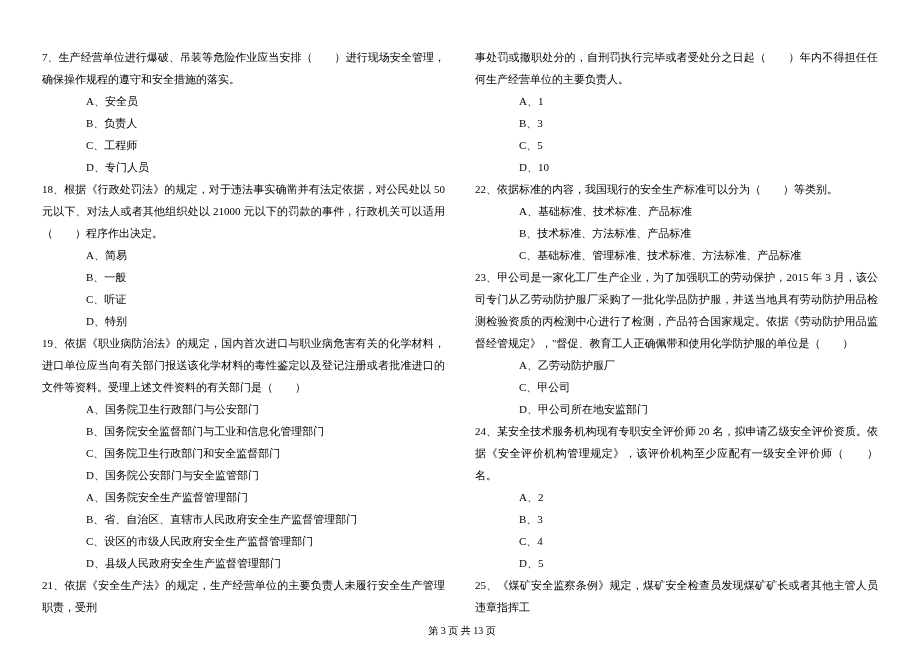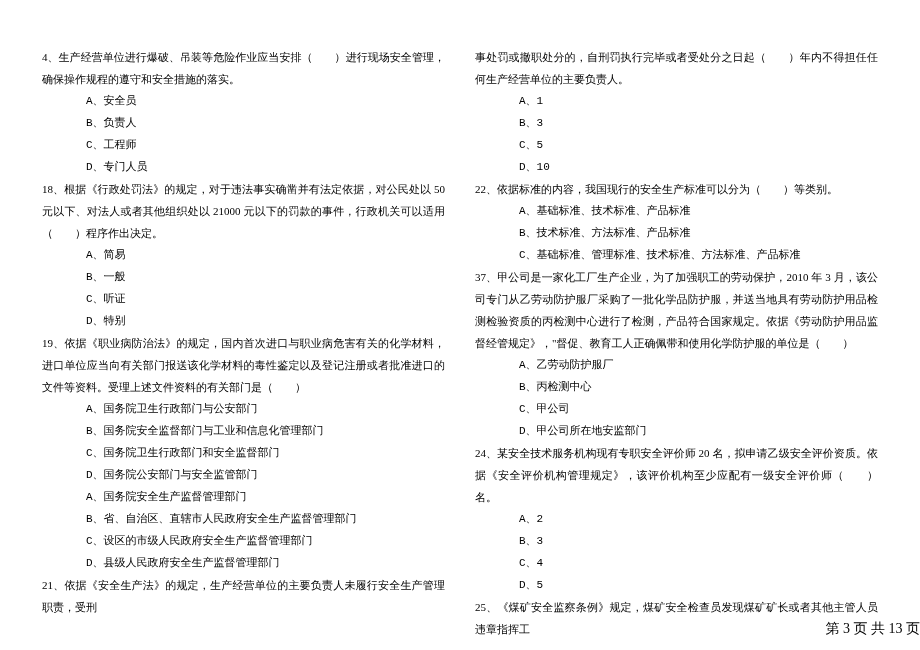--- a/index.html
+++ b/index.html
@@ -26,38 +26,37 @@
       flex: 1;
       line-height: 2.0;
     }
     .question-text {
       text-align: justify;
       margin-bottom: 0;
     }
     .option {
       padding-left: 44px;
       line-height: 2.0;
-      font-family: Liberation Mono, monospace;
     }
     .page-footer {
       position: absolute;
       bottom: 12px;
       left: 4px;
       right: 0;
-      text-align: right;
-      font-size: 14px;
+      text-align: center;
+      font-size: 10px;
       color: #000000;
     }
   </style>
 </head>
 <body>
 
 <div class="page-container">
   <div class="column">
-    <div class="question-text">4、生产经营单位进行爆破、吊装等危险作业应当安排（　　）进行现场安全管理，确保操作规程的遵守和安全措施的落实。</div>
+    <div class="question-text">7、生产经营单位进行爆破、吊装等危险作业应当安排（　　）进行现场安全管理，确保操作规程的遵守和安全措施的落实。</div>
     <div class="option">A、安全员</div>
     <div class="option">B、负责人</div>
     <div class="option">C、工程师</div>
     <div class="option">D、专门人员</div>
 
     <div class="question-text">18、根据《行政处罚法》的规定，对于违法事实确凿并有法定依据，对公民处以 50 元以下、对法人或者其他组织处以 21000 元以下的罚款的事件，行政机关可以适用（　　）程序作出决定。</div>
     <div class="option">A、简易</div>
     <div class="option">B、一般</div>
     <div class="option">C、听证</div>
     <div class="option">D、特别</div>
@@ -81,23 +80,22 @@
     <div class="option">A、1</div>
     <div class="option">B、3</div>
     <div class="option">C、5</div>
     <div class="option">D、10</div>
 
     <div class="question-text">22、依据标准的内容，我国现行的安全生产标准可以分为（　　）等类别。</div>
     <div class="option">A、基础标准、技术标准、产品标准</div>
     <div class="option">B、技术标准、方法标准、产品标准</div>
     <div class="option">C、基础标准、管理标准、技术标准、方法标准、产品标准</div>
 
-    <div class="question-text">37、甲公司是一家化工厂生产企业，为了加强职工的劳动保护，2010 年 3 月，该公司专门从乙劳动防护服厂采购了一批化学品防护服，并送当地具有劳动防护用品检测检验资质的丙检测中心进行了检测，产品符合国家规定。依据《劳动防护用品监督经管规定》，"督促、教育工人正确佩带和使用化学防护服的单位是（　　）</div>
+    <div class="question-text">23、甲公司是一家化工厂生产企业，为了加强职工的劳动保护，2015 年 3 月，该公司专门从乙劳动防护服厂采购了一批化学品防护服，并送当地具有劳动防护用品检测检验资质的丙检测中心进行了检测，产品符合国家规定。依据《劳动防护用品监督经管规定》，"督促、教育工人正确佩带和使用化学防护服的单位是（　　）</div>
     <div class="option">A、乙劳动防护服厂</div>
-    <div class="option">B、丙检测中心</div>
     <div class="option">C、甲公司</div>
     <div class="option">D、甲公司所在地安监部门</div>
 
     <div class="question-text">24、某安全技术服务机构现有专职安全评价师 20 名，拟申请乙级安全评价资质。依据《安全评价机构管理规定》，该评价机构至少应配有一级安全评价师（　　）名。</div>
     <div class="option">A、2</div>
     <div class="option">B、3</div>
     <div class="option">C、4</div>
     <div class="option">D、5</div>
 
     <div class="question-text">25、《煤矿安全监察条例》规定，煤矿安全检查员发现煤矿矿长或者其他主管人员违章指挥工</div>

